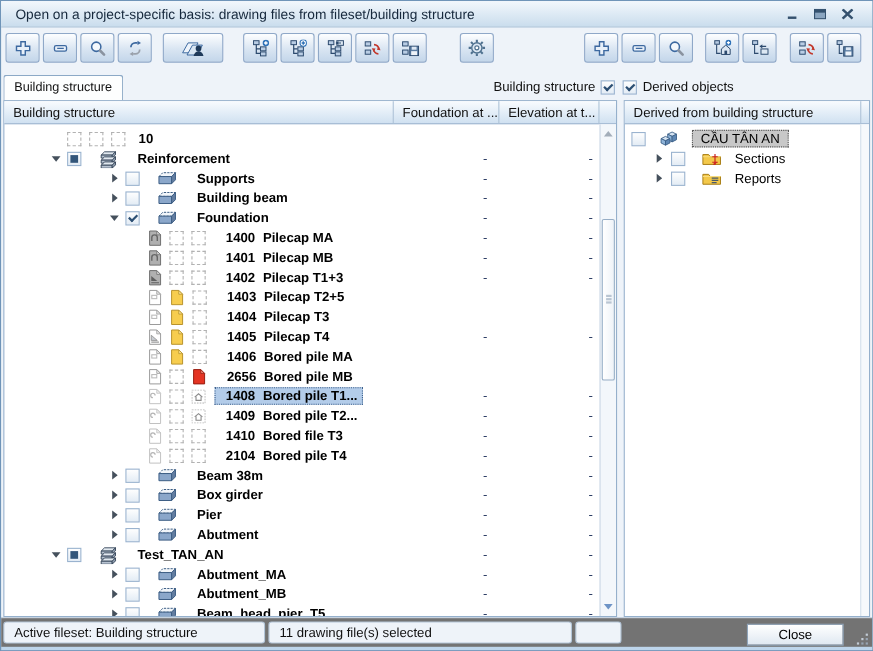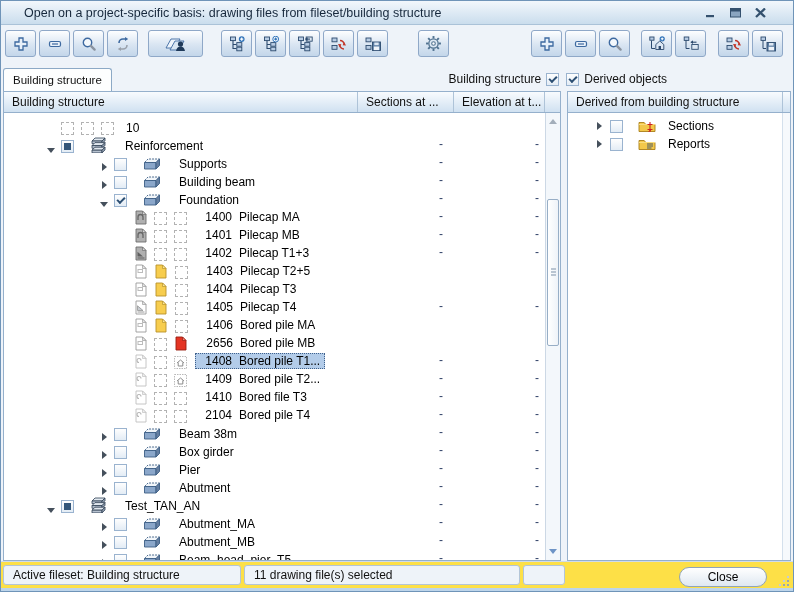--- a/index.html
+++ b/index.html
@@ -1,19 +1,19 @@
 <!DOCTYPE html>
 <html><head>
 <meta charset="utf-8">
 <style>
   html,body{margin:0;padding:0;background:#fff;}
   *{box-sizing:border-box;cursor:default;}
   .window{width:794px;height:592px;border:1px solid #6f94b8;background:#eef3f9;display:flex;flex-direction:column;position:relative;overflow:hidden;font-family:"Liberation Sans",sans-serif;}
   
-  .titlebar{height:24px;flex:none;background:linear-gradient(#f2f7fc,#cadded);border-bottom:1px solid #aac2d8;display:flex;align-items:center;padding:0 23px;text-align:right;}
+  .titlebar{height:24px;flex:none;background:linear-gradient(#f2f7fc,#cadded);border-bottom:1px solid #aac2d8;display:flex;align-items:center;padding:0 13px;text-align:right;}
   .title{font-size:12.5px;color:#16283c;white-space:nowrap;}
   .controls{margin-left:auto;display:flex;gap:11px;align-items:center;padding-right:3px;}
   .ctrl{width:14px;height:13px;display:flex;align-items:center;justify-content:center;}
   
   .toolbar{height:37px;flex:none;display:flex;align-items:center;padding:0 4px;}
   .tb-left,.tb-right{display:flex;align-items:center;}
   .tb-right{margin-left:auto;padding-right:3px;}
   .tb-group{display:flex;}
   .tb-left .tb-group:nth-child(2){margin-left:7px;}
   .tb-left .tb-group:nth-child(3){margin-left:15px;}
@@ -36,21 +36,21 @@
   .hdr{height:21px;flex:none;display:flex;background:linear-gradient(#f8fbfe,#d0e1f1);border-bottom:1px solid #95b0cc;font-size:12px;color:#111;}
   .col-h{display:flex;align-items:center;padding-left:8px;border-right:1px solid #aec3d8;white-space:nowrap;overflow:hidden;}
   .col-main{width:354px;}
   .col-e1{width:96px;}
   .col-e2{width:91px;}
   .col-fill{flex:1;border-right:none;}
   .hdr-stub{width:8px;border-left:1px solid #aec3d8;}
   .tree-wrap{flex:1;min-height:0;display:flex;}
   .tree{flex:1;overflow:hidden;padding-top:4px;}
   .row{height:18px;display:flex;align-items:center;font-size:12px;color:#000;white-space:nowrap;}
-  .rmain{width:354px;flex:none;display:flex;align-items:flex-end;height:100%;overflow:hidden;}
+  .rmain{width:354px;flex:none;display:flex;align-items:center;height:100%;overflow:hidden;font-weight:bold;}
   .re{width:96px;flex:none;text-align:right;padding-right:11px;color:#2e3f66;}
   .re2{width:91px;padding-right:6px;}
   .lbl{white-space:nowrap;}
   .selwrap{display:flex;align-items:center;height:16px;padding:0 4px 0 2px;border:1px dotted transparent;}
   .selwrap.sel{background:#b3cce9;border-color:#3f618c;}
   .num{width:34px;flex:none;text-align:right;}
   .num + .lbl{margin-left:7px;}
   .sel-gray{background:#c8c8c8;border:1px dotted #5a5a5a;padding:0 7px;}
   
   .cb{width:13px;height:13px;flex:none;border:1px solid #9ab3cf;background:linear-gradient(#fefefe,#e3ecf5);position:relative;}
@@ -68,27 +68,27 @@
   .sb-up{top:1px;}
   .sb-down{bottom:1px;}
   .sb-tri-up{width:0;height:0;border-left:4px solid transparent;border-right:4px solid transparent;border-bottom:5px solid #a3aeba;}
   .sb-tri-down{width:0;height:0;border-left:4px solid transparent;border-right:4px solid transparent;border-top:5px solid #6e94c6;}
   .sb-thumb{position:absolute;left:1px;top:86px;width:12px;height:147px;background:linear-gradient(90deg,#ffffff,#eef3f8);border:1px solid #97aec6;border-radius:2px;}
   .sb-thumb::after{content:"";position:absolute;left:2.5px;top:68px;width:5px;height:1.5px;background:#b9c5d2;box-shadow:0 3px #b9c5d2,0 6px #b9c5d2;}
   .rp-body{flex:1;min-height:0;display:flex;}
   .rp-tree{flex:1;overflow:hidden;padding-top:4px;}
   .rp-scroll{width:8px;flex:none;border-left:1px solid #d4e0ec;background:#f6f9fc;}
   
-  .statusbar{height:30px;flex:none;position:relative;display:flex;align-items:flex-start;padding:3px 20px 0 2px;background:#fde047;border-top:1px solid #cfdcea;}
+  .statusbar{height:30px;flex:none;position:relative;display:flex;align-items:flex-start;padding:3px 20px 0 2px;background:#737373;border-top:1px solid #cfdcea;}
   .statusbar::after{content:"";position:absolute;left:0;right:0;bottom:0;height:3px;background:#bdd5eb;}
   .scell{height:20px;border:1px solid #b3c5d8;border-radius:3px;display:flex;align-items:center;padding:0 9px;font-size:12px;color:#111;margin-right:3px;background:#eef3f9;white-space:nowrap;overflow:hidden;}
   .scell0{width:238px;}
   .scell1{width:276px;}
   .scell2{width:42px;}
-  .close-btn{position:absolute;right:26px;top:5px;width:88px;height:20px;border:1px solid #8fa4ba;border-radius:10px;background:linear-gradient(#ffffff,#dfe8f1);font-size:12px;color:#000;display:flex;align-items:center;justify-content:center;}
+  .close-btn{position:absolute;right:26px;top:5px;width:88px;height:20px;border:1px solid #8fa4ba;border-radius:0;background:linear-gradient(#ffffff,#dfe8f1);font-size:12px;color:#000;display:flex;align-items:center;justify-content:center;}
   .grip{position:absolute;right:4px;bottom:5px;width:12px;height:12px;}
   .grip::after{content:"";position:absolute;right:0;bottom:0;width:2px;height:2px;background:#98a5b3;box-shadow:-4px 0 #98a5b3,0 -4px #98a5b3,-8px 0 #c3ccd6,0 -8px #c3ccd6,-4px -4px #c3ccd6;}
 </style>
 </head>
 <body>
 
 <div class="window">
 
   <div class="titlebar">
     <span class="title">Open on a project-specific basis: drawing files from fileset/building structure</span>
@@ -337,21 +337,21 @@
           <span>Derived objects</span>
         </span>
       </span>
   </div>
 
   <div class="content">
 
     <div class="left-panel">
       <div class="hdr">
         <div class="col-h col-main">Building structure</div>
-        <div class="col-h col-e1">Sections at ...</div>
+        <div class="col-h col-e1">Foundation at ...</div>
         <div class="col-h col-e2">Elevation at t...</div>
         <div class="col-h col-fill"></div>
       </div>
       <div class="tree-wrap">
         <div class="tree" id="left-tree">
             <div class="row">
               <div class="rmain">
                 <span style="width: 57px; flex: 0 0 auto;"></span>
                 <span class="cb cb-dashed"></span>
                 <span style="width: 7px; flex: 0 0 auto;"></span>
@@ -982,20 +982,39 @@
 
     <div class="gap"></div>
 
     <div class="right-panel">
       <div class="hdr">
         <div class="col-h col-fill">Derived from building structure</div>
         <div class="hdr-stub"></div>
       </div>
       <div class="rp-body">
         <div class="rp-tree" id="right-tree">
+            <div class="row">
+              <span style="width: 6px; flex: 0 0 auto;"></span>
+              <span class="cb cb-empty"></span>
+              <span style="width: 12px; flex: 0 0 auto;"></span>
+              <span class="ic">
+                <svg width="20" height="15" viewBox="0 0 20 15">
+                  <g stroke="#3a5e86" stroke-width="0.8">
+                    <path d="M8 3l4-2 4 2-4 2z" fill="#d6e4f2"></path>
+                    <path d="M8 3v5l4 2V5z" fill="#8fb4d9"></path>
+                    <path d="M16 3v5l-4 2V5z" fill="#5f87b4"></path>
+                    <path d="M2 7l4-2 4 2-4 2z" fill="#d6e4f2"></path>
+                    <path d="M2 7v4l4 2V9z" fill="#8fb4d9"></path>
+                    <path d="M10 7v4l-4 2V9z" fill="#5f87b4"></path>
+                  </g>
+                </svg>
+              </span>
+              <span style="width: 10px; flex: 0 0 auto;"></span>
+              <span class="lbl sel-gray">CẦU TÂN AN</span>
+            </div>
             <div class="row">
               <span style="width: 26px; flex: 0 0 auto;"></span>
               <span class="arr">
                 <span class="tri tri-right"></span>
               </span>
               <span style="width: 6px; flex: 0 0 auto;"></span>
               <span class="cb cb-empty"></span>
               <span style="width: 15px; flex: 0 0 auto;"></span>
               <span class="ic">
                 <svg width="18" height="14" viewBox="0 0 18 14">

